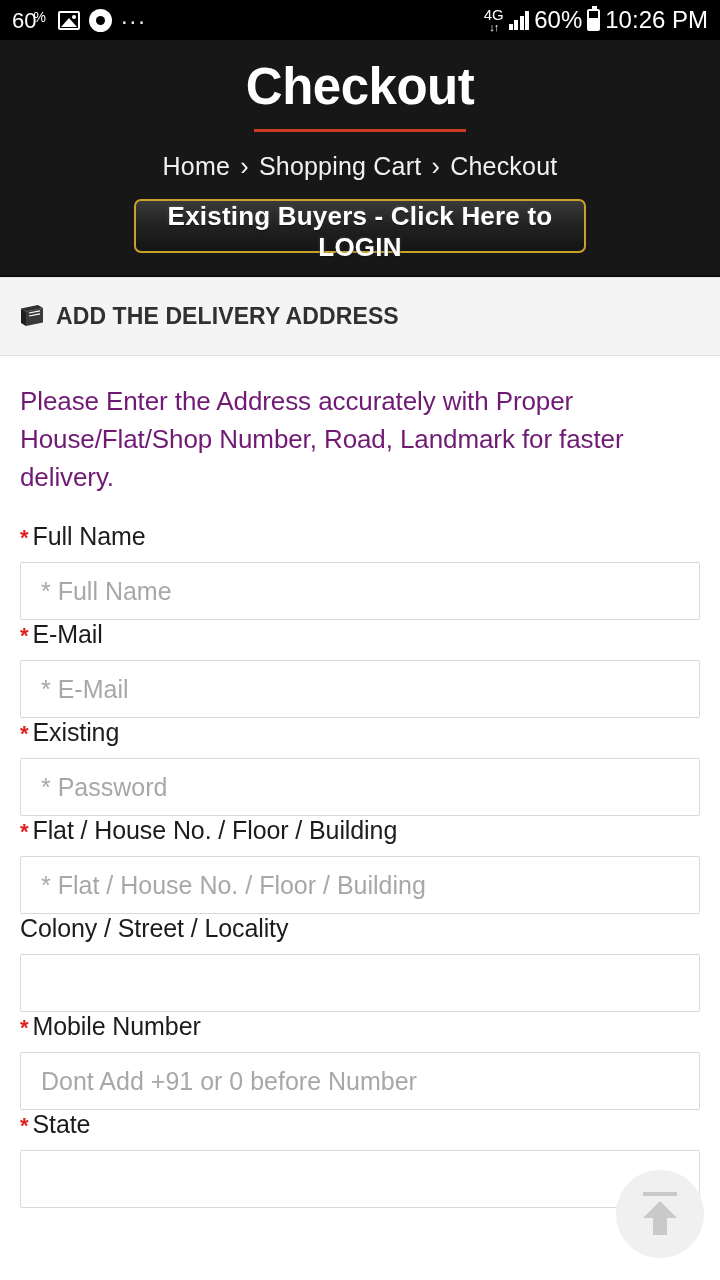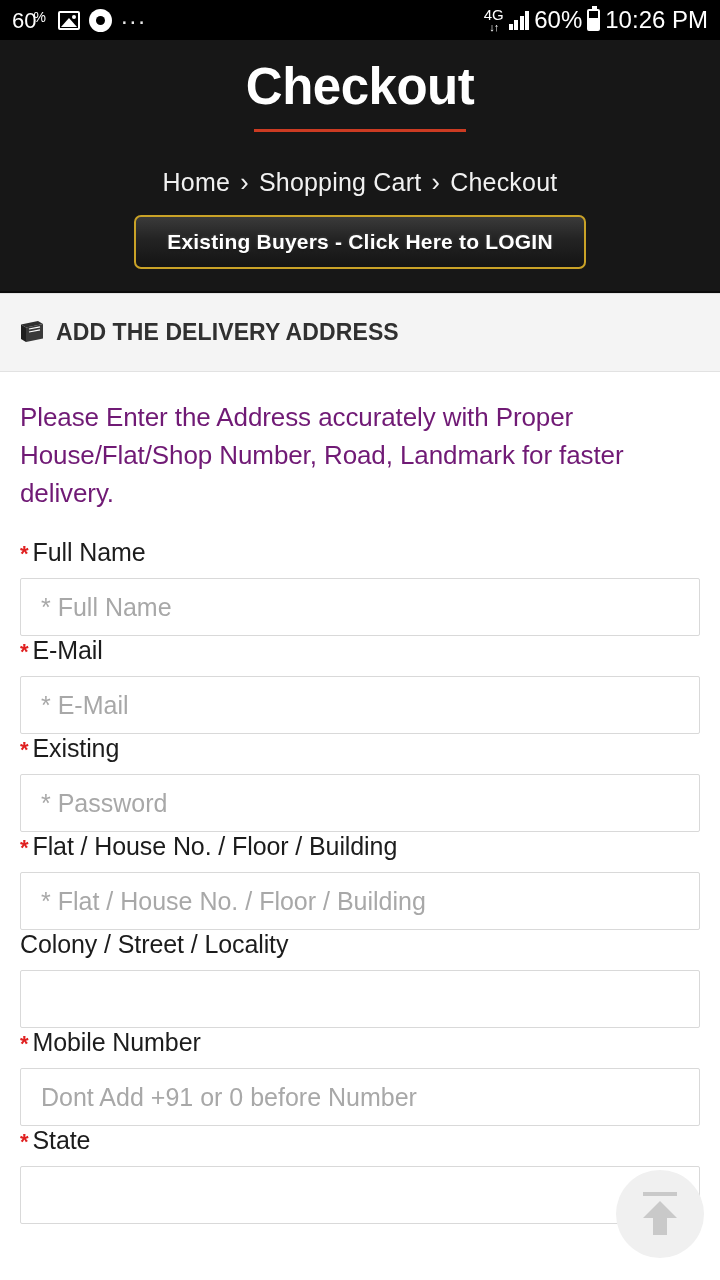--- a/index.html
+++ b/index.html
@@ -63,28 +63,28 @@
     border-bottom:2px solid #0b0b0b;
   }
   .title{
     color:#fff; font-size:51px; font-weight:bold; letter-spacing:-0.5px;
     line-height:1.15; padding-top:6px;
   }
   .title-rule{
     width:212px; height:3px; background:#cc3b22; margin:12px auto 0;
   }
   .crumbs{
-    color:#f1f1f1; font-size:25px; margin-top:36px; letter-spacing:.2px;
+    color:#f1f1f1; font-size:25px; margin-top:20px; letter-spacing:.2px;
   }
   .crumbs .sep{ padding:0 3px; color:#f1f1f1; }
   .login-btn{
     display:block; width:452px; margin:18px auto 0; height:54px;
     border:2px solid #c9a227; border-radius:7px;
     background:linear-gradient(180deg,#3a3a3a 0%,#232323 45%,#141414 100%);
-    color:#fff; font-size:21px; font-weight:bold; letter-spacing:.2px;
+    color:#fff; font-size:26px; font-weight:bold; letter-spacing:.2px;
     text-shadow:0 1px 2px rgba(0,0,0,.9), 0 0 3px rgba(255,255,255,.25);
     cursor:pointer;
   }
 
   
   .sectionbar{
     background:#f4f4f4; border-top:1px solid #e2e2e2; border-bottom:1px solid #e2e2e2;
     height:79px; display:flex; align-items:center; padding-left:18px; gap:11px;
   }
   .book-icon{ width:27px; height:24px; position:relative; display:inline-block; }

